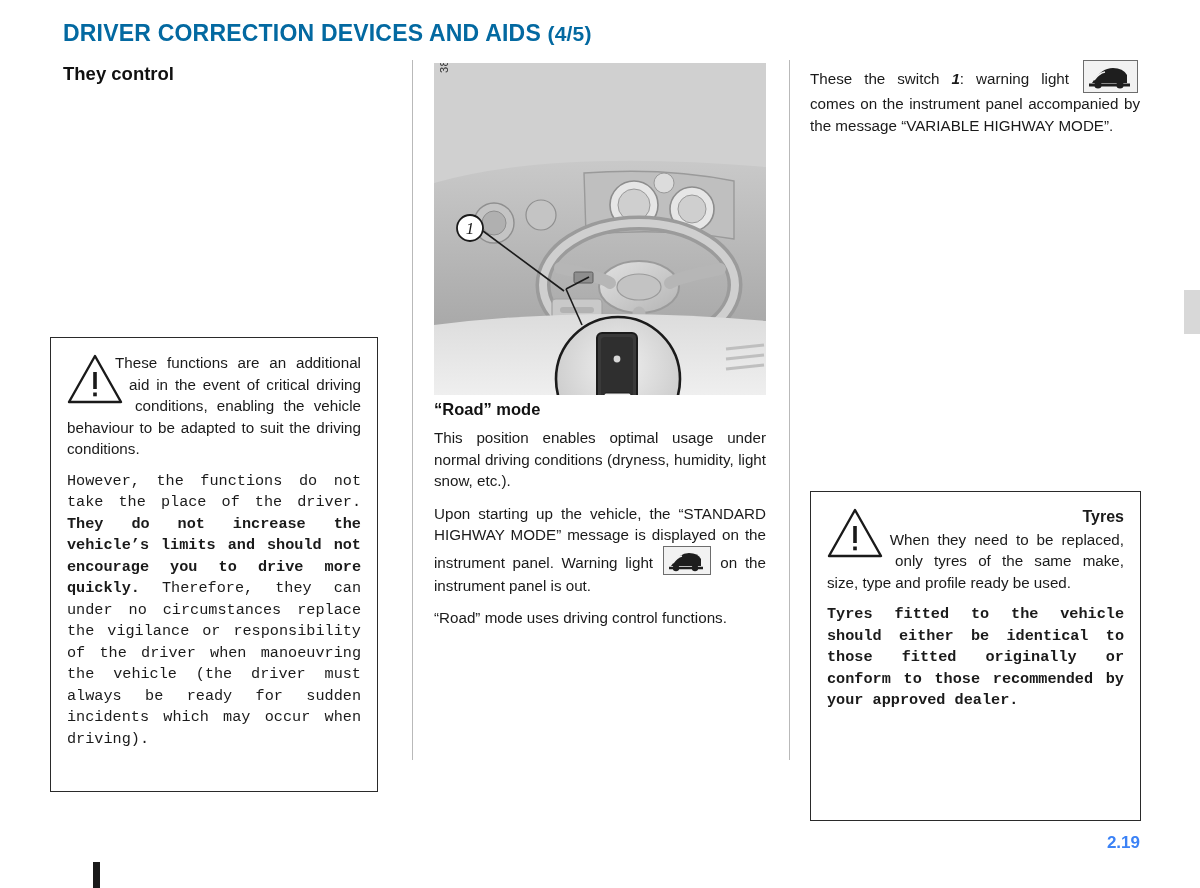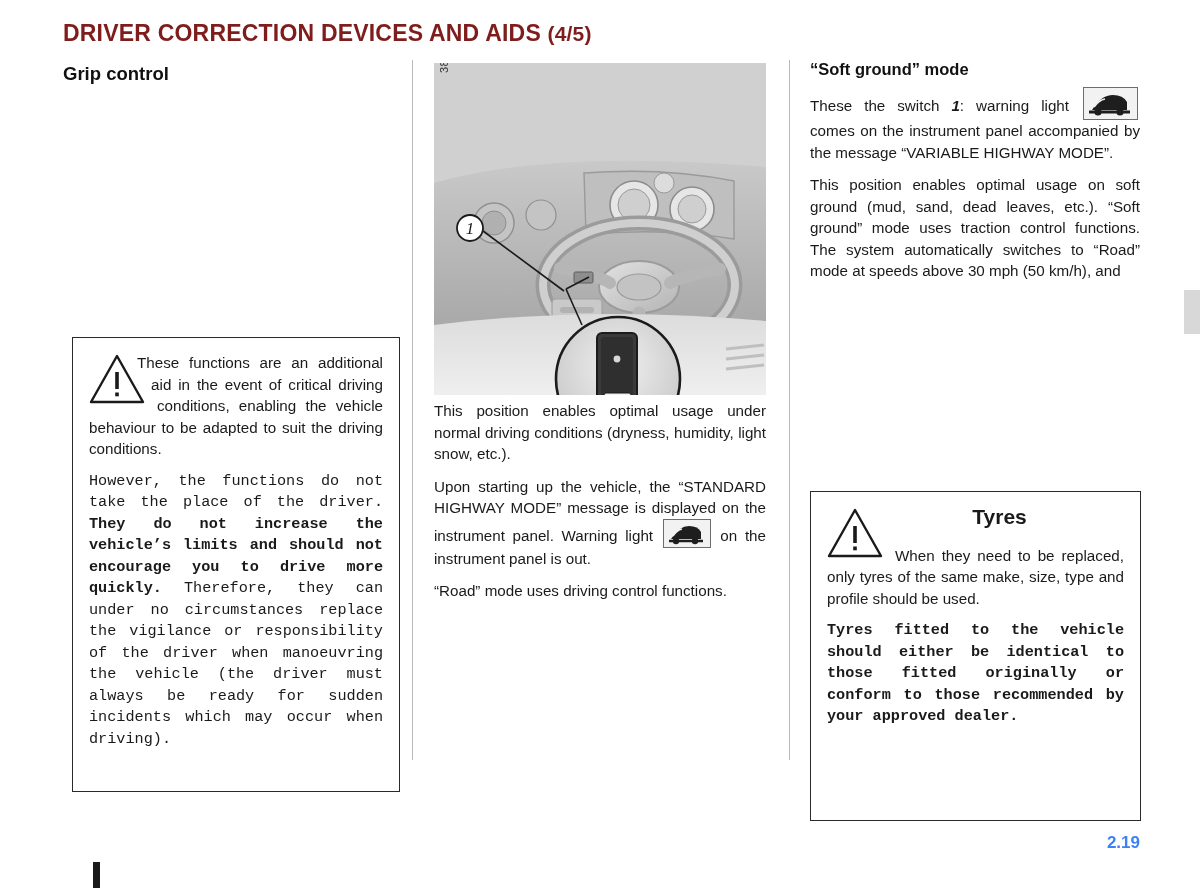--- a/index.html
+++ b/index.html
@@ -17,21 +17,21 @@
   }
 
   
   .page-title {
     position: absolute;
     left: 63px;
     top: 20px;
     font-size: 23px;
     font-weight: bold;
     letter-spacing: 0.2px;
-    color: #7f1d1d;
+    color: #0369a1;
     white-space: nowrap;
   }
   .page-title .frac {
     font-size: 21px;
   }
 
   
   .col {
     position: absolute;
     top: 60px;
@@ -93,26 +93,26 @@
   }
   .warnbox p {
     font-size: 15.2px;
     line-height: 21.5px;
     margin: 0 0 11px 0;
     text-align: justify;
   }
   .warnbox p:last-child { margin-bottom: 0; font-family: Liberation Mono, monospace; }
   .warnbox .title {
     font-weight: bold;
-    font-size: 21px;
-    margin: 0 0 17px 0;
-    text-align: center;
-  }
-
-  #warnbox-functions { left: 72px; top: 337px; width: 328px; height: 455px; }
+    font-size: 16px;
+    margin: 0 0 1px 0;
+    text-align: right;
+  }
+
+  #warnbox-functions { left: 50px; top: 337px; width: 328px; height: 455px; }
   #warnbox-tyres     { left: 810px; top: 491px; width: 331px; height: 330px; }
 
   
   .illus {
     position: absolute;
     left: 434px;
     top: 63px;
     width: 332px;
     height: 332px;
     background: linear-gradient(160deg, #dedede 0%, #d2d2d2 45%, #c9c9c9 100%);
@@ -177,21 +177,21 @@
 
 <div class="page-title">
   <span>DRIVER CORRECTION DEVICES AND AIDS</span>
   <span class="frac">(4/5)</span>
 </div>
 
 <div class="col-divider div-1"></div>
 <div class="col-divider div-2"></div>
 
 <div class="col col-left">
-  <h2 class="sec">Grip control</h2>
+  <h2 class="sec">They control</h2>
 </div>
 
 <div class="warnbox" id="warnbox-functions">
   <div class="inner">
     <span class="warn-tri">
       <svg width="56" height="50" viewBox="0 0 56 50">
         <polygon points="28,2 54,48 2,48" fill="#ffffff" stroke="#1a1a1a" stroke-width="2.4" stroke-linejoin="round"></polygon>
         <rect x="26.2" y="18" width="3.6" height="17" fill="#1a1a1a"></rect>
         <rect x="26.2" y="38.5" width="3.6" height="3.8" fill="#1a1a1a"></rect>
       </svg>
@@ -279,53 +279,52 @@
     <line x1="155" y1="214" x2="132" y2="226" stroke="#1b1b1b" stroke-width="1.6"></line>
     <line x1="132" y1="226" x2="148" y2="262" stroke="#1b1b1b" stroke-width="1.6"></line>
     <circle cx="36" cy="165" r="13" fill="#ffffff" stroke="#1b1b1b" stroke-width="1.8"></circle>
     <text x="36" y="171" font-family="Liberation Serif, serif" font-size="17" font-style="italic" text-anchor="middle" fill="#1b1b1b">1</text>
     <line x1="49" y1="168" x2="130" y2="228" stroke="#1b1b1b" stroke-width="1.6"></line>
   </svg>
   <div class="figno">38957</div>
 </div>
 
 <div class="col col-mid" style="top:400px;">
+  <h3 class="sub" style="margin-top:0;">“Road” mode</h3>
   <p class="body">This position enables optimal usage under normal driving conditions (dryness, humidity, light snow, etc.).</p>
   <p class="body"><span>Upon starting up the vehicle, the “STANDARD HIGHWAY MODE” message is displayed on the instrument panel. Warning light </span><span class="light-icon"><svg width="44" height="25" viewBox="0 0 44 25">
           <path d="M7,19 q8,-13 18,-13 q9,0 12,6 l0,7 l-30,0 z" fill="#1e1e1e"></path>
           <path d="M5,21 l34,0" stroke="#1e1e1e" stroke-width="2.6"></path>
           <circle cx="12" cy="21" r="3.2" fill="#1e1e1e"></circle>
           <circle cx="31" cy="21" r="3.2" fill="#1e1e1e"></circle>
           <path d="M9,16 q4,-6 9,-7" stroke="#f2f2f2" stroke-width="1.4" fill="none"></path>
         </svg></span><span> on the instrument panel is out.</span></p>
   <p class="body">“Road” mode uses driving control functions.</p>
 </div>
 
 <div class="col col-right">
-  <h3 class="sub" style="margin-top:0;">“Soft ground” mode</h3>
   <p class="body"><span>These the switch </span><span class="i">1</span><span>: warning light </span><span class="light-icon big"><svg width="51" height="29" viewBox="0 0 51 29">
           <path d="M8,22 q9,-15 21,-15 q10,0 14,7 l0,8 l-35,0 z" fill="#1e1e1e"></path>
           <path d="M5,24 l41,0" stroke="#1e1e1e" stroke-width="3"></path>
           <circle cx="14" cy="24" r="3.6" fill="#1e1e1e"></circle>
           <circle cx="36" cy="24" r="3.6" fill="#1e1e1e"></circle>
           <path d="M10,19 q5,-7 11,-8" stroke="#f2f2f2" stroke-width="1.6" fill="none"></path>
         </svg></span><span> comes on the instrument panel accompanied by the message “VARIABLE HIGHWAY MODE”.</span></p>
-  <p class="body">This position enables optimal usage on soft ground (mud, sand, dead leaves, etc.). “Soft ground” mode uses traction control functions. The system automatically switches to “Road” mode at speeds above 30 mph (50 km/h), and</p>
 </div>
 
 <div class="warnbox" id="warnbox-tyres">
   <div class="inner">
     <span class="warn-tri">
       <svg width="56" height="50" viewBox="0 0 56 50">
         <polygon points="28,2 54,48 2,48" fill="#ffffff" stroke="#1a1a1a" stroke-width="2.4" stroke-linejoin="round"></polygon>
         <rect x="26.2" y="18" width="3.6" height="17" fill="#1a1a1a"></rect>
         <rect x="26.2" y="38.5" width="3.6" height="3.8" fill="#1a1a1a"></rect>
       </svg>
     </span>
     <p class="title">Tyres</p>
-    <p>When they need to be replaced, only tyres of the same make, size, type and profile should be used.</p>
+    <p>When they need to be replaced, only tyres of the same make, size, type and profile ready be used.</p>
     <p class="b">Tyres fitted to the vehicle should either be identical to those fitted originally or conform to those recommended by your approved dealer.</p>
   </div>
 </div>
 
 <div class="page-number">2.19</div>
 <div class="edge-mark"></div>
 <div class="right-tab"></div>
 
 </body></html>

